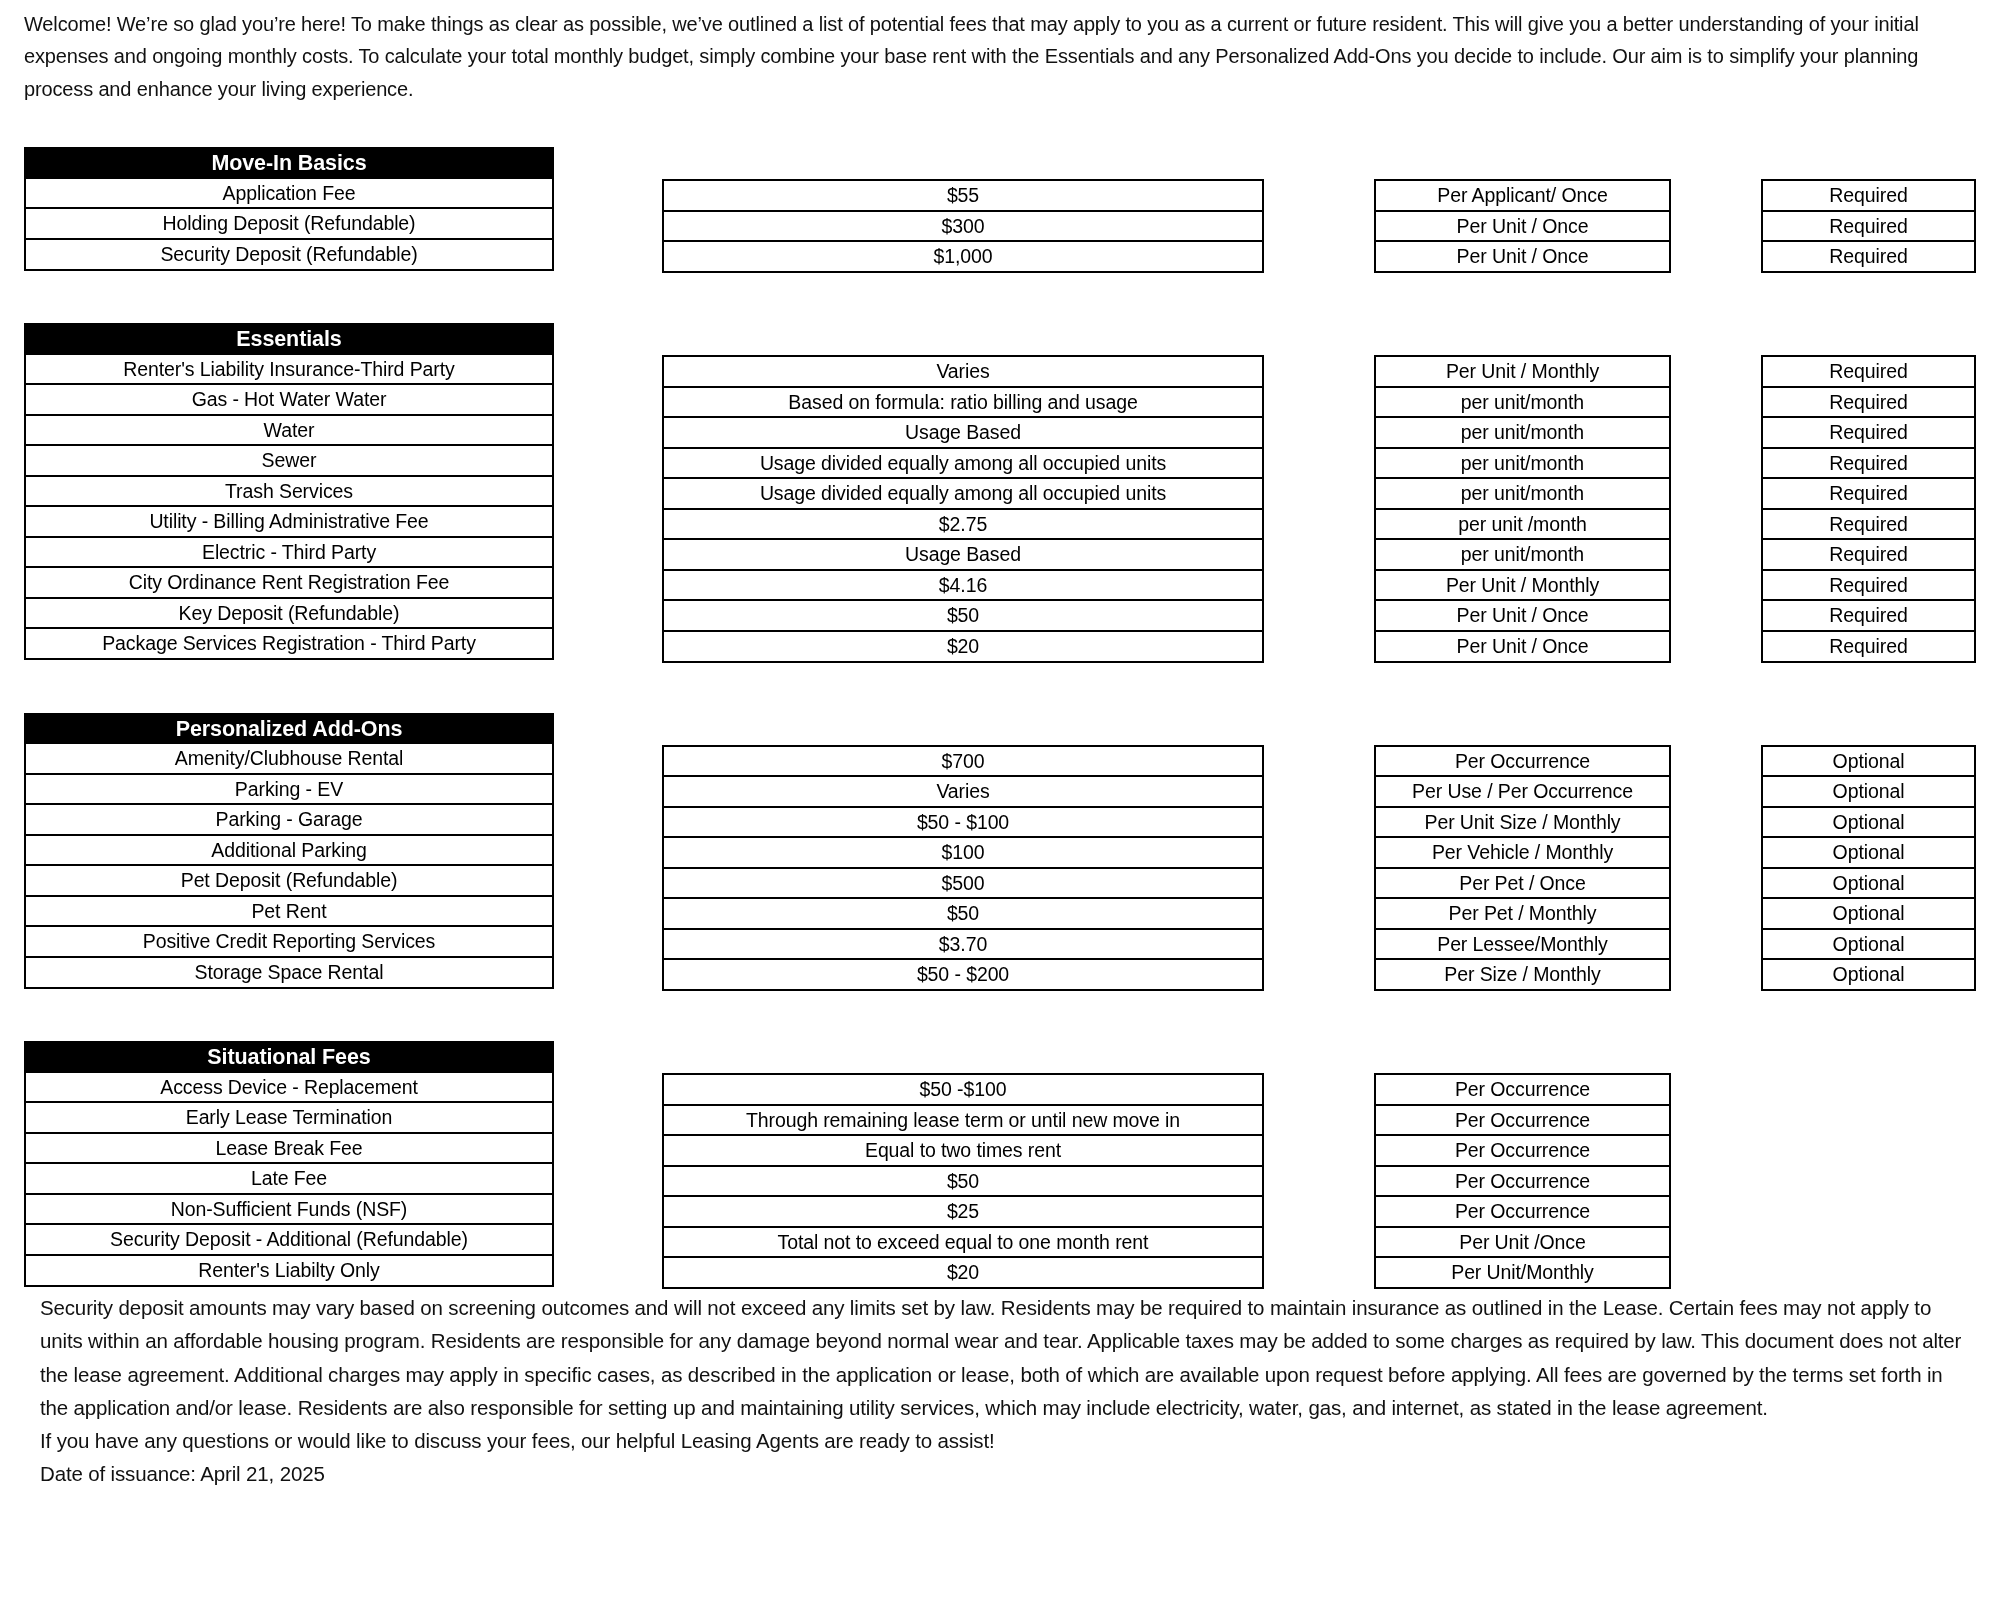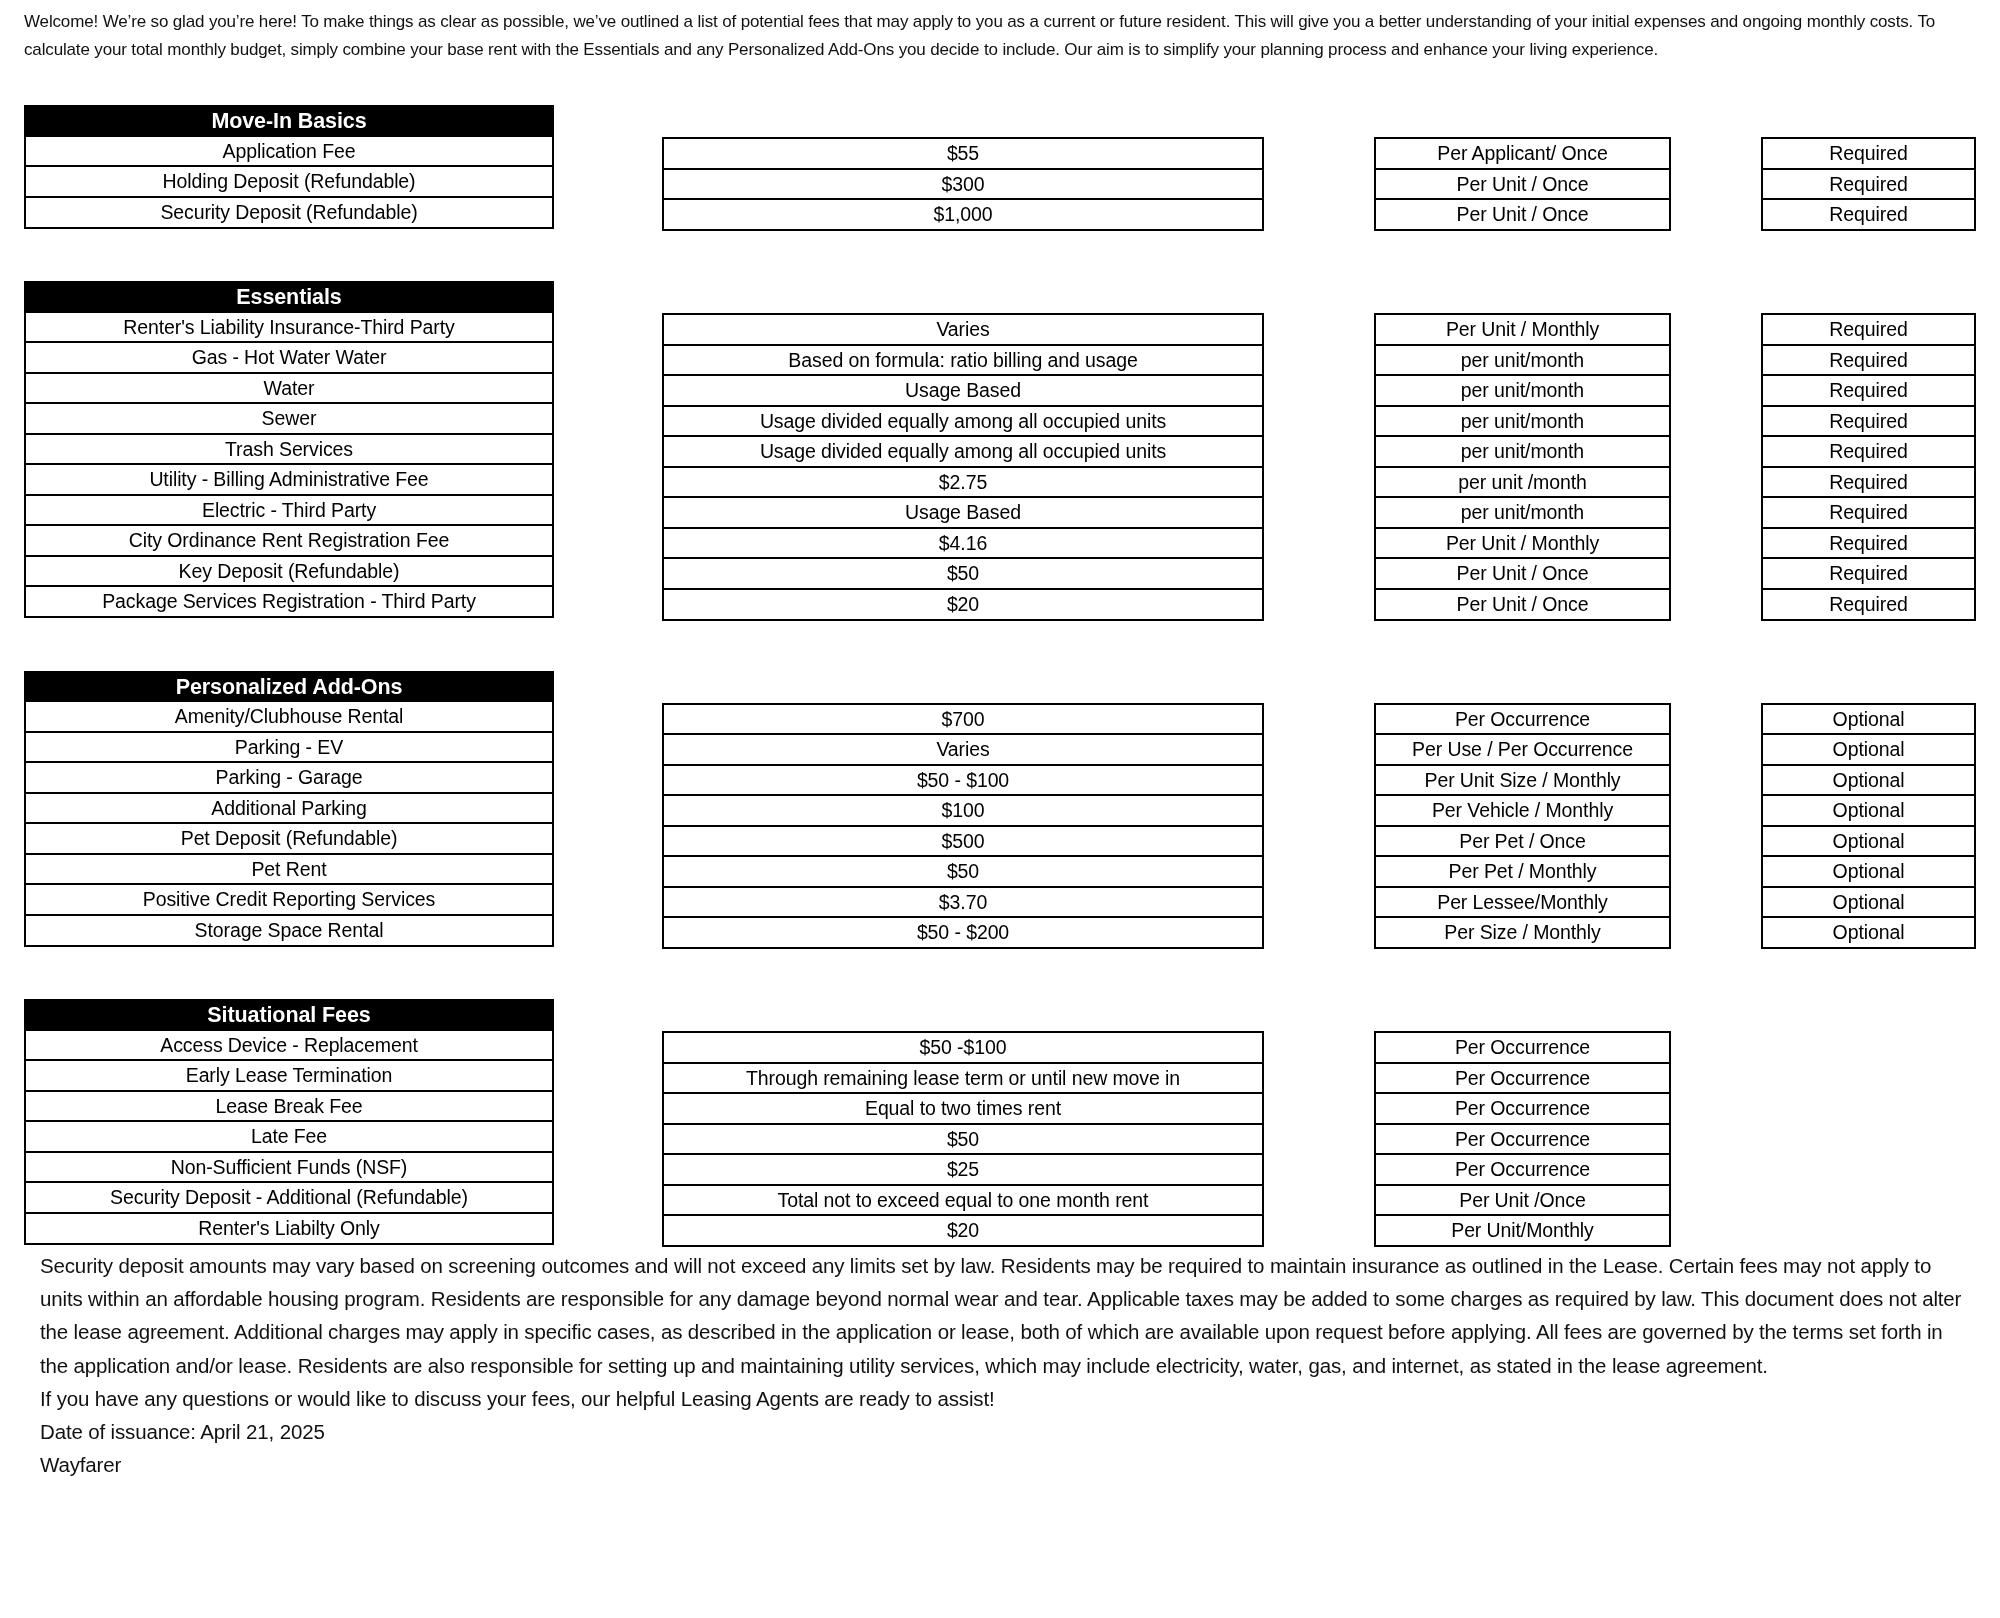--- a/index.html
+++ b/index.html
@@ -17,21 +17,21 @@
   }
 
   .page {
     width: 2000px;
     padding: 8px 24px 0 24px;
     position: relative;
   }
 
   
   .intro {
-    font-size: 17px;
+    font-size: 20px;
     line-height: 1.62;
     letter-spacing: -0.15px;
     color: #111;
     margin: 0 0 4px 0;
     padding-right: 4px;
     text-align: left;
   }
 
   
   .grid {
@@ -348,16 +348,15 @@
             </div>
           </td>
         </tr>
       </tbody>
   </table>
 
   <div class="footer">
     <p class="line">Security deposit amounts may vary based on screening outcomes and will not exceed any limits set by law. Residents may be required to maintain insurance as outlined in the Lease. Certain fees may not apply to units within an affordable housing program. Residents are responsible for any damage beyond normal wear and tear. Applicable taxes may be added to some charges as required by law. This document does not alter the lease agreement. Additional charges may apply in specific cases, as described in the application or lease, both of which are available upon request before applying. All fees are governed by the terms set forth in the application and/or lease. Residents are also responsible for setting up and maintaining utility services, which may include electricity, water, gas, and internet, as stated in the lease agreement.</p>
     <p class="line">If you have any questions or would like to discuss your fees, our helpful Leasing Agents are ready to assist!</p>
     <p class="line">Date of issuance: April 21, 2025</p>
-    <p class="line">Wayfarer</p>
   </div>
 
 </div>
 
 </body></html>

